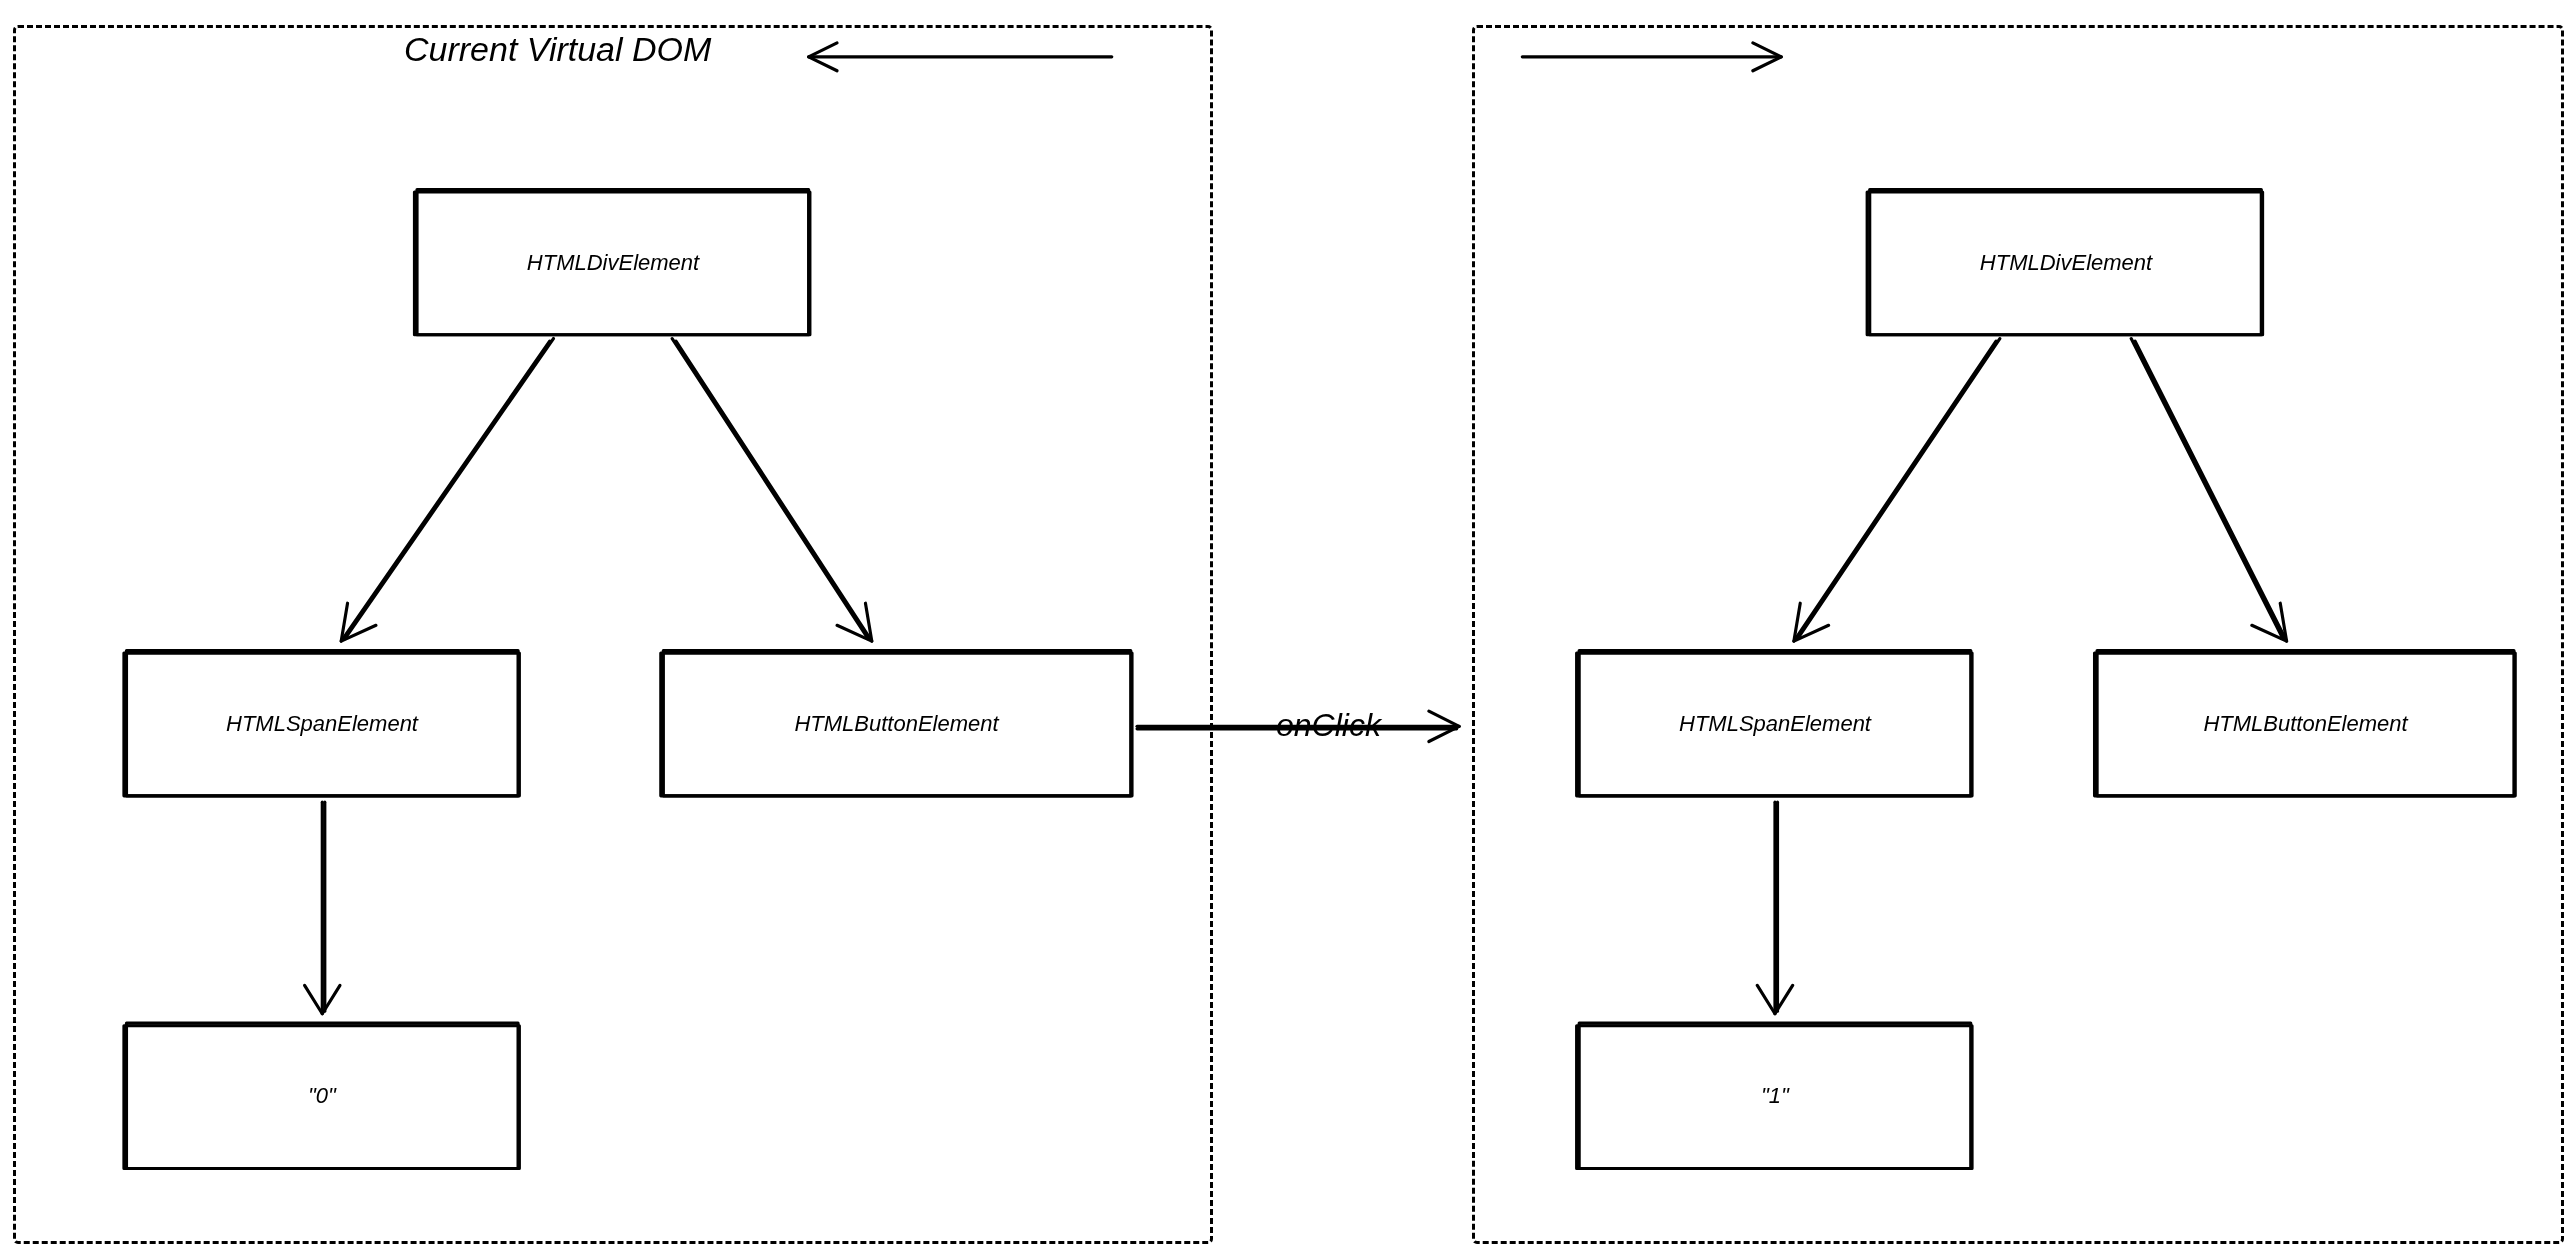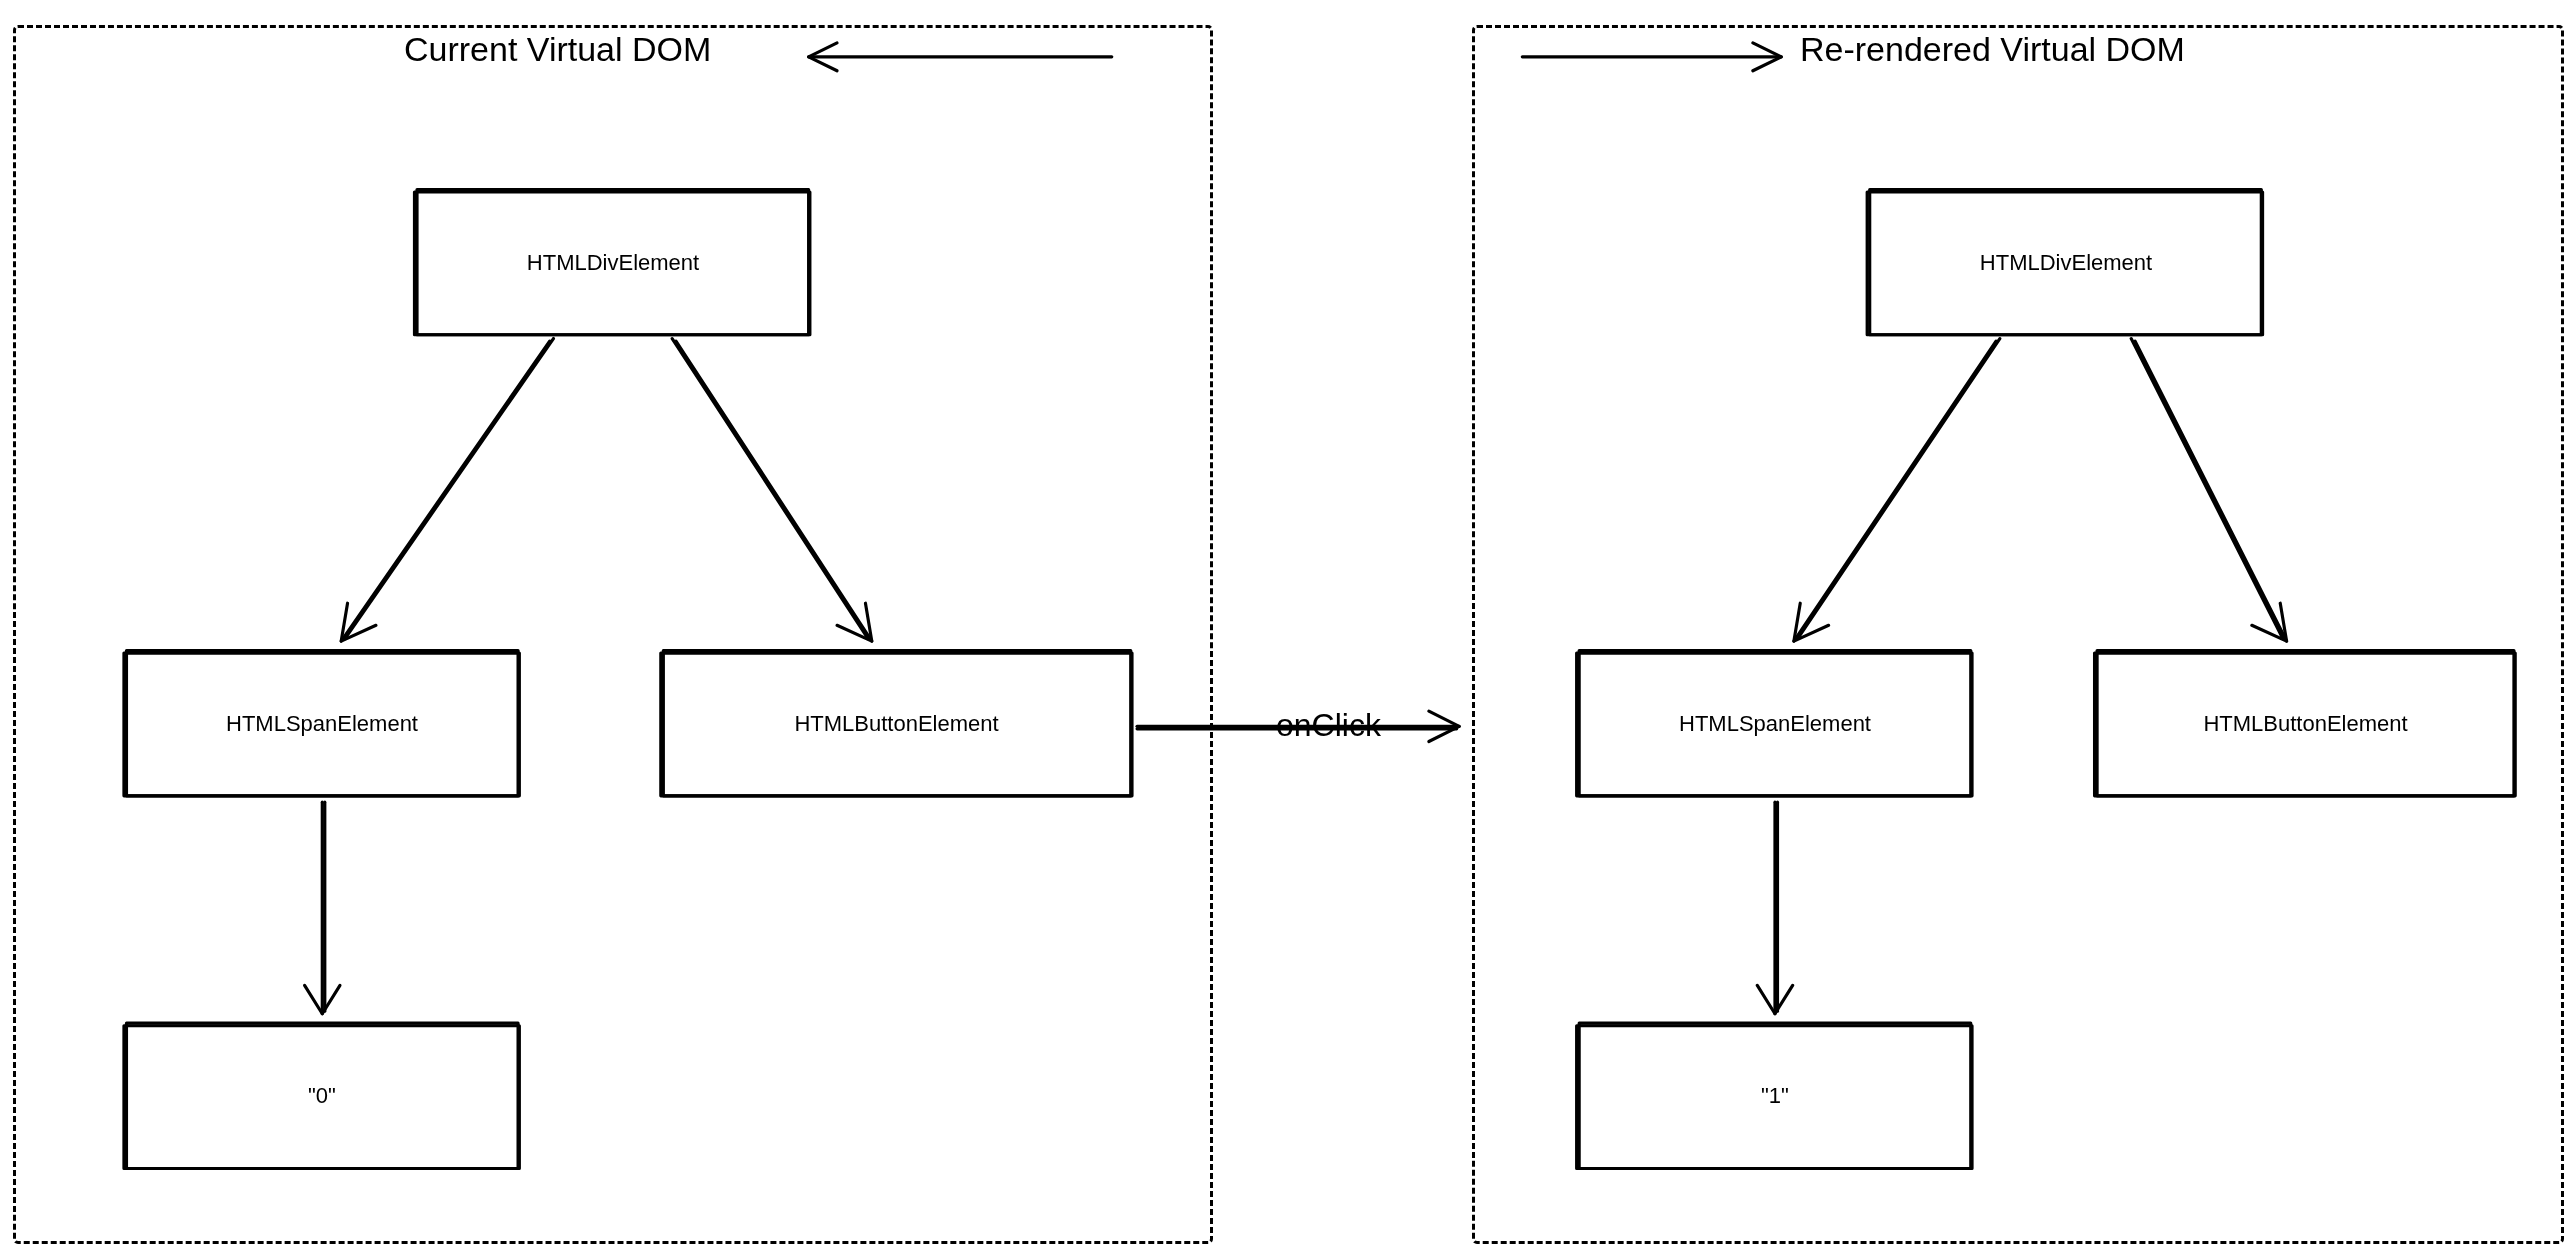--- a/index.html
+++ b/index.html
@@ -8,20 +8,21 @@
     width: 2576px;
     height: 1255px;
     background: #fff;
     font-family: "Comic Sans MS", "Comic Sans", "Segoe Script", cursive, sans-serif;
     color: #000;
   }
   .stage {
     position: relative;
     width: 2100px;
     height: 1255px;
+    font-style: italic;
   }
   svg.layer {
     position: absolute;
     top: 0;
     left: 0;
     width: 2576px;
     height: 1255px;
     pointer-events: none;
   }
   svg.layer path, svg.layer line, svg.layer rect {
@@ -55,21 +56,20 @@
 </style>
 </head>
 <body>
 
 <div class="stage">
 
   <div class="panel" style="left:12.6px; top:25px; width:1194px; height:1213px;"></div>
   <div class="panel" style="left:1472px; top:25px; width:1086px; height:1213px;"></div>
 
   <div class="title" style="left:404px; top:30px;">Current Virtual DOM</div>
-  <div class="title" style="left:1800px; top:30px;">Re-rendered Virtual DOM</div>
   <div class="title" style="left:1276px; top:707px; font-size:32px;">onClick</div>
 
   <svg class="layer" viewBox="0 0 4078 1987">
 
     <rect x="660" y="300" width="620" height="230"></rect>
     <rect x="656" y="304" width="626" height="226"></rect>
 
     <rect x="200" y="1030" width="620" height="230"></rect>
     <rect x="196" y="1034" width="626" height="226"></rect>
 

